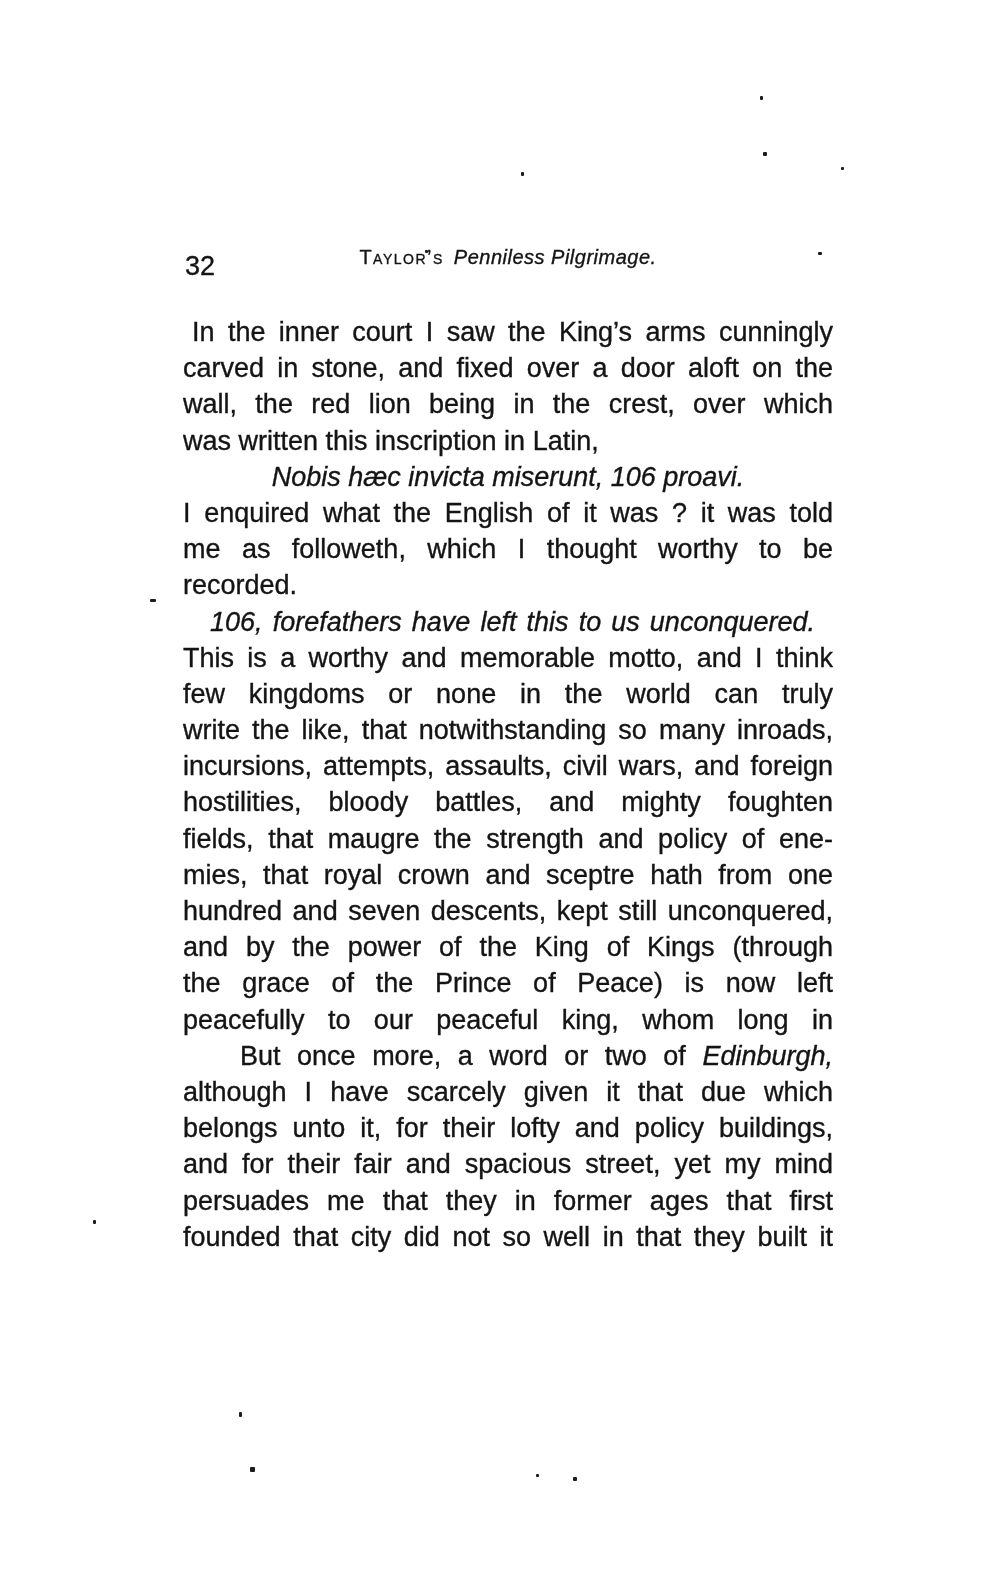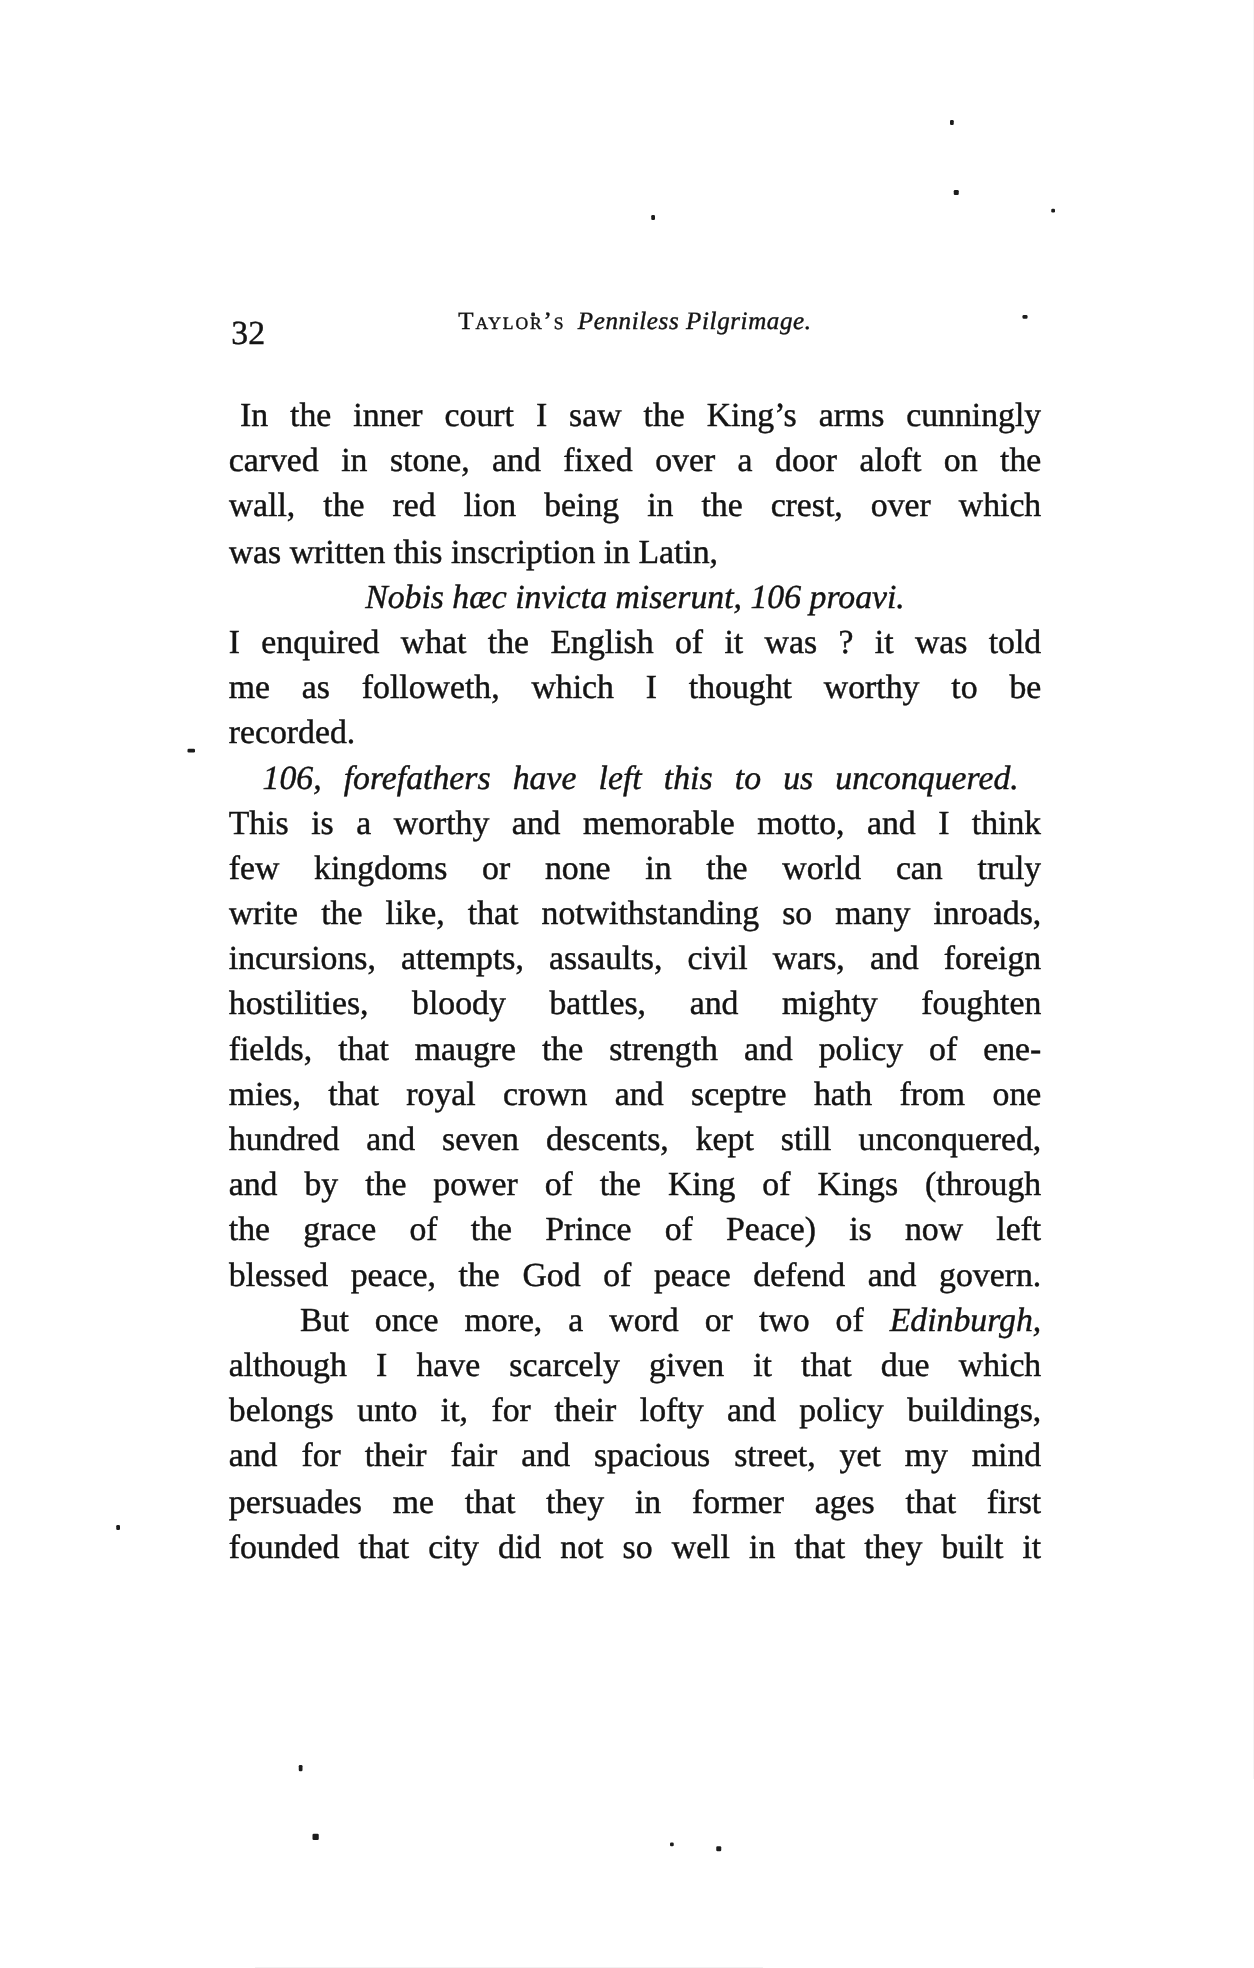--- a/index.html
+++ b/index.html
@@ -2,21 +2,21 @@
 <html><head>
 <meta charset="utf-8">
 <style>
   * { margin: 0; padding: 0; box-sizing: border-box; }
   html, body { background: #e8e8e8; }
   .page {
     position: relative;
     width: 1003px;
     height: 1574px;
     background: #ffffff;
-    font-family: Liberation Serif, serif;
+    font-family: Liberation Sans, sans-serif;
     color: #141414;
     overflow: hidden;
     margin: 0 auto;
   }
   
   .ink { -webkit-text-stroke: 0.35px #141414; }
 
   .running-head {
     position: absolute;
     left: 183px;
@@ -122,21 +122,21 @@
     <div class="line j">This is a worthy and memorable motto, and I think</div>
     <div class="line j">few kingdoms or none in the world can truly</div>
     <div class="line j">write the like, that notwithstanding so many inroads,</div>
     <div class="line j">incursions, attempts, assaults, civil wars, and foreign</div>
     <div class="line j">hostilities, bloody battles, and mighty foughten</div>
     <div class="line j">fields, that maugre the strength and policy of ene-</div>
     <div class="line j">mies, that royal crown and sceptre hath from one</div>
     <div class="line j">hundred and seven descents, kept still unconquered,</div>
     <div class="line j">and by the power of the King of Kings (through</div>
     <div class="line j">the grace of the Prince of Peace) is now left</div>
-    <div class="line j">blessed peace, the God of peace defend and govern.</div>
+    <div class="line j">peacefully to our peaceful king, whom long in</div>
     <div class="line j ind-par"><span>But once more, a word or two of </span><span class="ital">Edinburgh,</span></div>
     <div class="line j">although I have scarcely given it that due which</div>
     <div class="line j">belongs unto it, for their lofty and policy buildings,</div>
     <div class="line j">and for their fair and spacious street, yet my mind</div>
     <div class="line j">persuades me that they in former ages that first</div>
     <div class="line j">founded that city did not so well in that they built it</div>
   </div>
 
   <div class="speck s1"></div>
   <div class="speck s2"></div>

